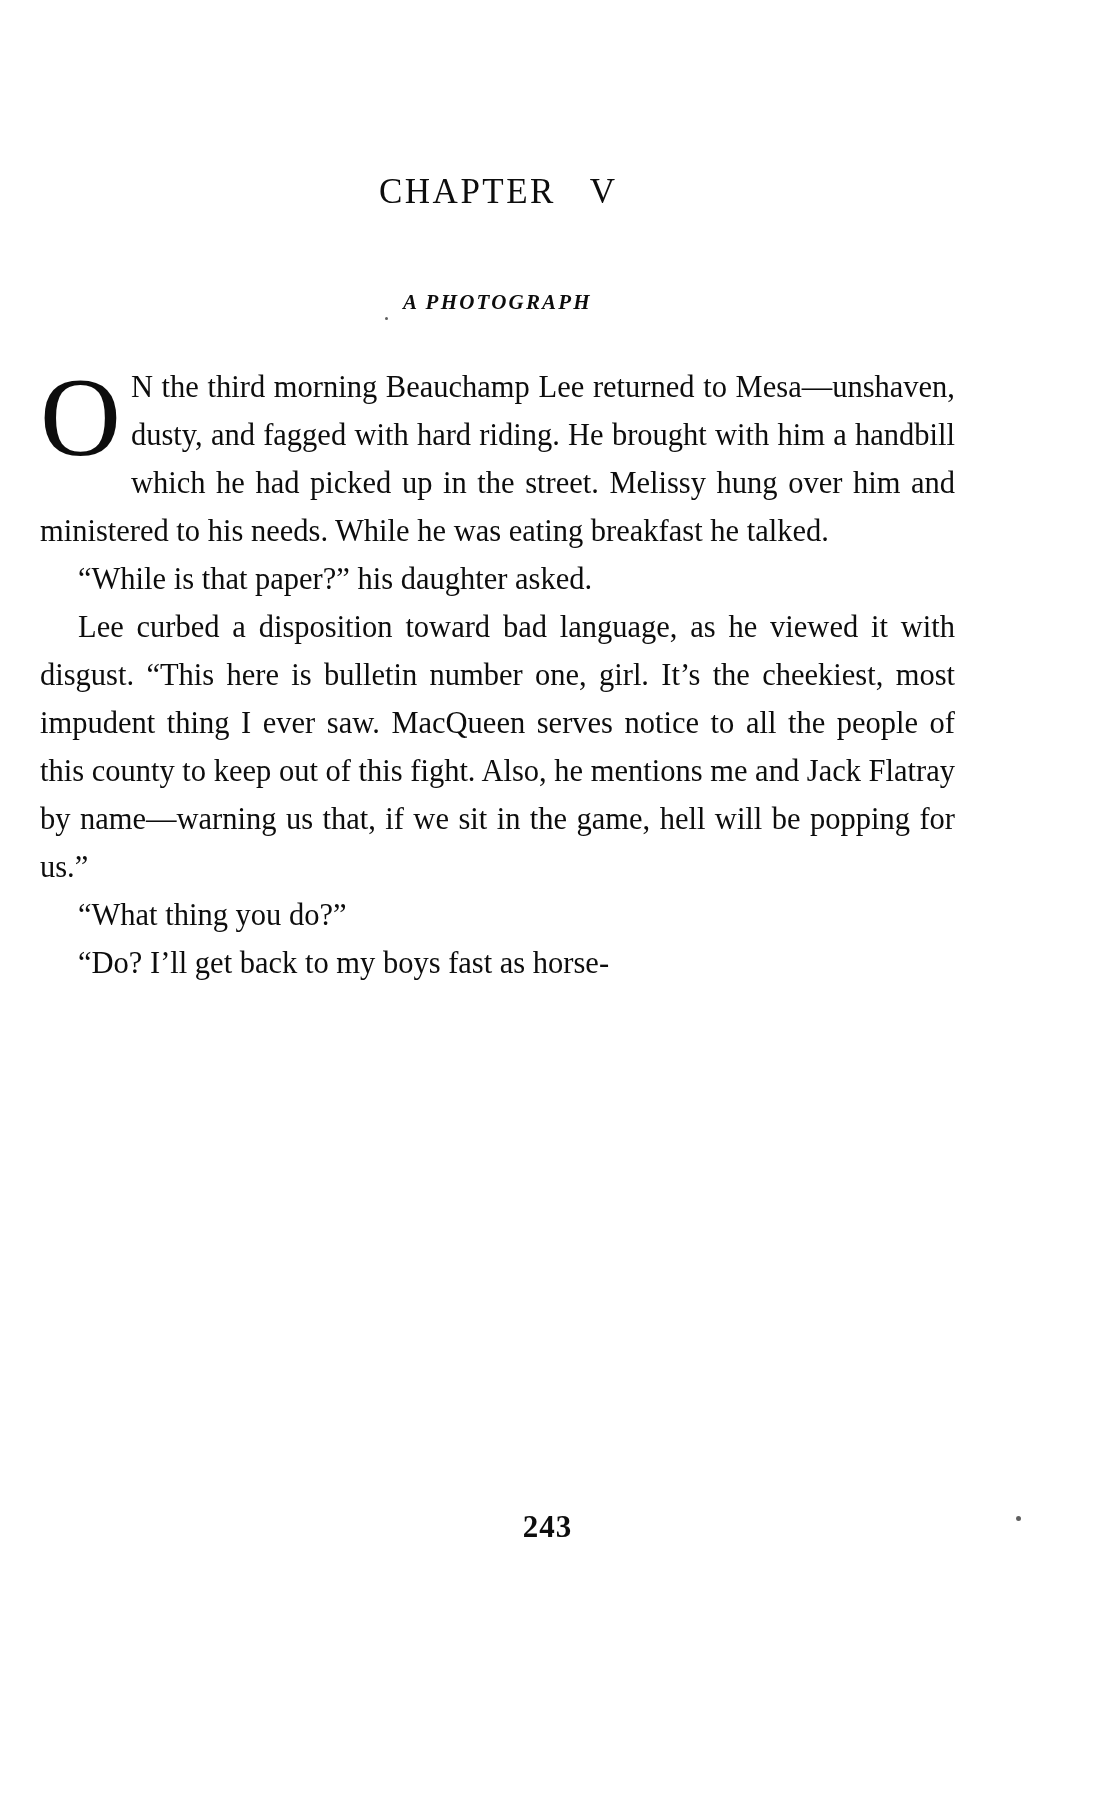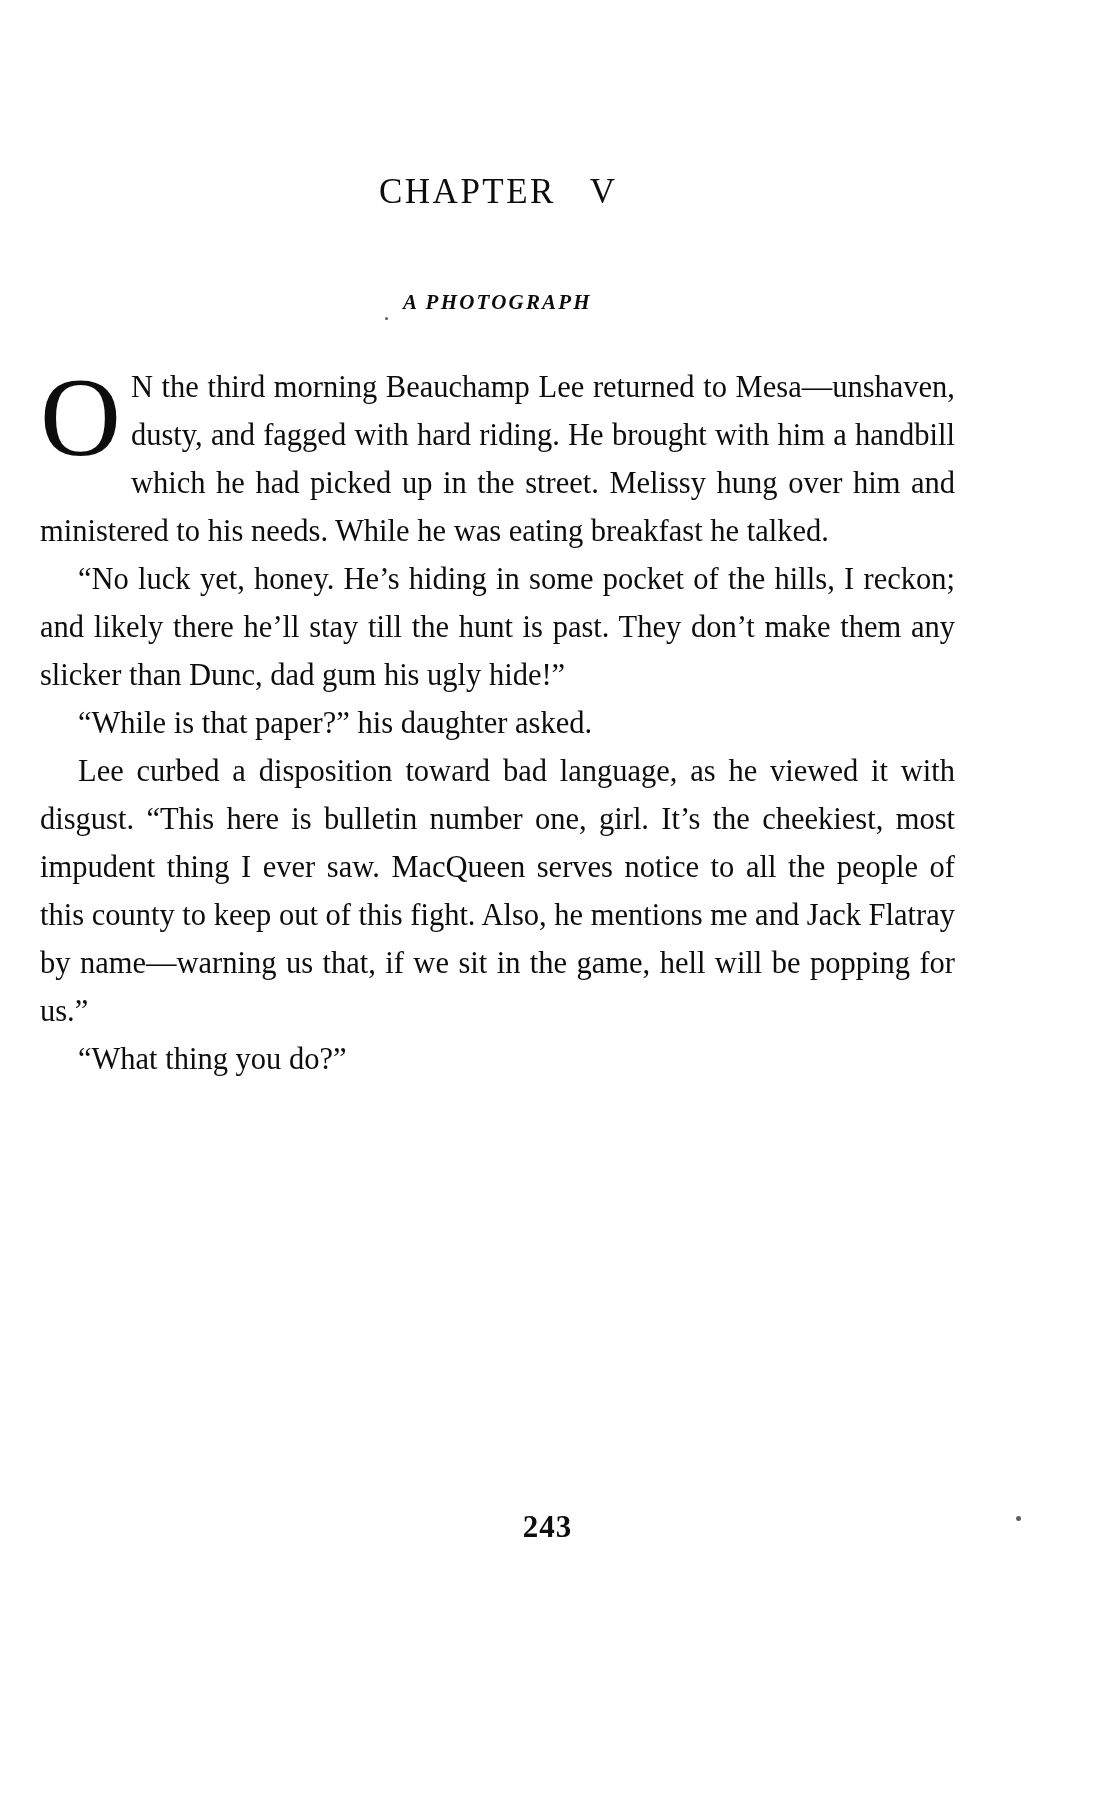--- a/index.html
+++ b/index.html
@@ -114,28 +114,28 @@
     </h1>
 
     <h2 class="chapter-subtitle">A PHOTOGRAPH</h2>
 
     <div class="body-text">
 
       <p class="para first-para">
         <span class="dropcap">O</span><span>N the third morning Beauchamp Lee returned to Mesa—unshaven, dusty, and fagged with hard riding. He brought with him a handbill which he had picked up in the street. Melissy hung over him and ministered to his needs. While he was eating breakfast he talked.</span>
       </p>
 
-      <p class="para indent">“No luck yet, honey. He’s hiding in some pocket of the hills, I reckon; and likely there he’ll stay till the hunt is past. They don’t make them any slicker than Dunc, dad gum his ugly hide!”</p>
 
       <p class="para indent">“While is that paper?” his daughter asked.</p>
 
       <p class="para indent">Lee curbed a disposition toward bad language, as he viewed it with disgust. “This here is bulletin number one, girl. It’s the cheekiest, most impudent thing I ever saw. MacQueen serves notice to all the people of this county to keep out of this fight. Also, he mentions me and Jack Flatray by name—warning us that, if we sit in the game, hell will be popping for us.”</p>
 
       <p class="para indent">“What thing you do?”</p>
 
+      <p class="para indent">“Do? I’ll get back to my boys fast as horse-</p>
 
     </div>
   </div>
 
   <div class="page-number">243</div>
 
   <span class="speck" style="left:385px; top:315px; width:3px; height:3px;"></span>
   <span class="speck" style="left:1016px; top:1514px; width:5px; height:5px;"></span>
 </div>
 

